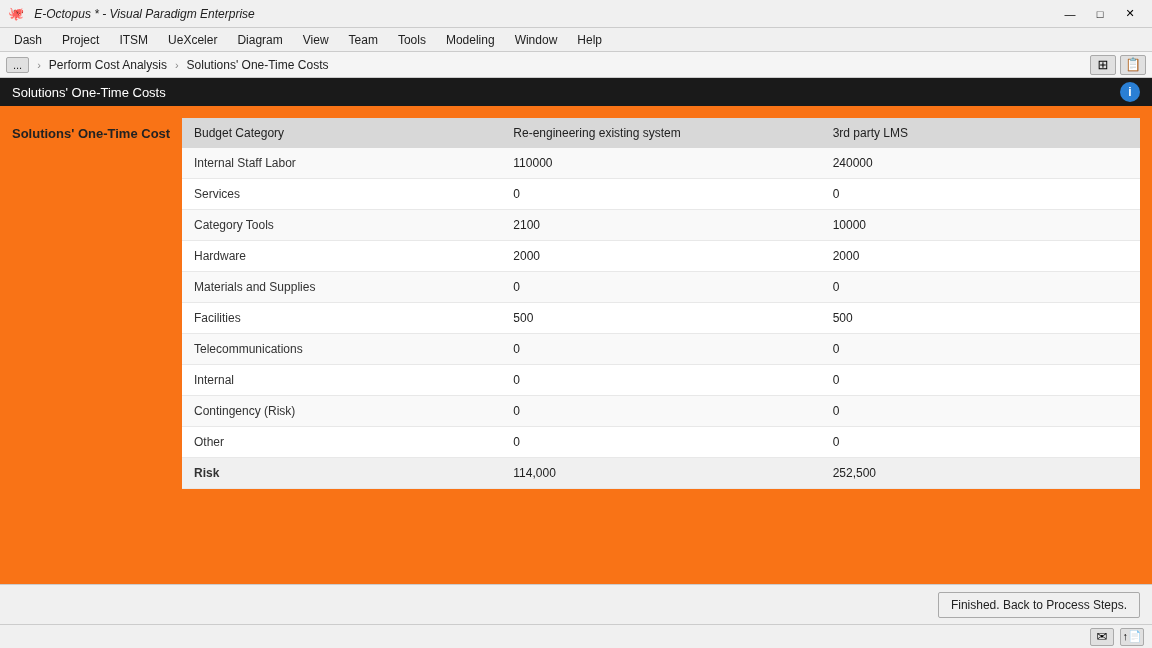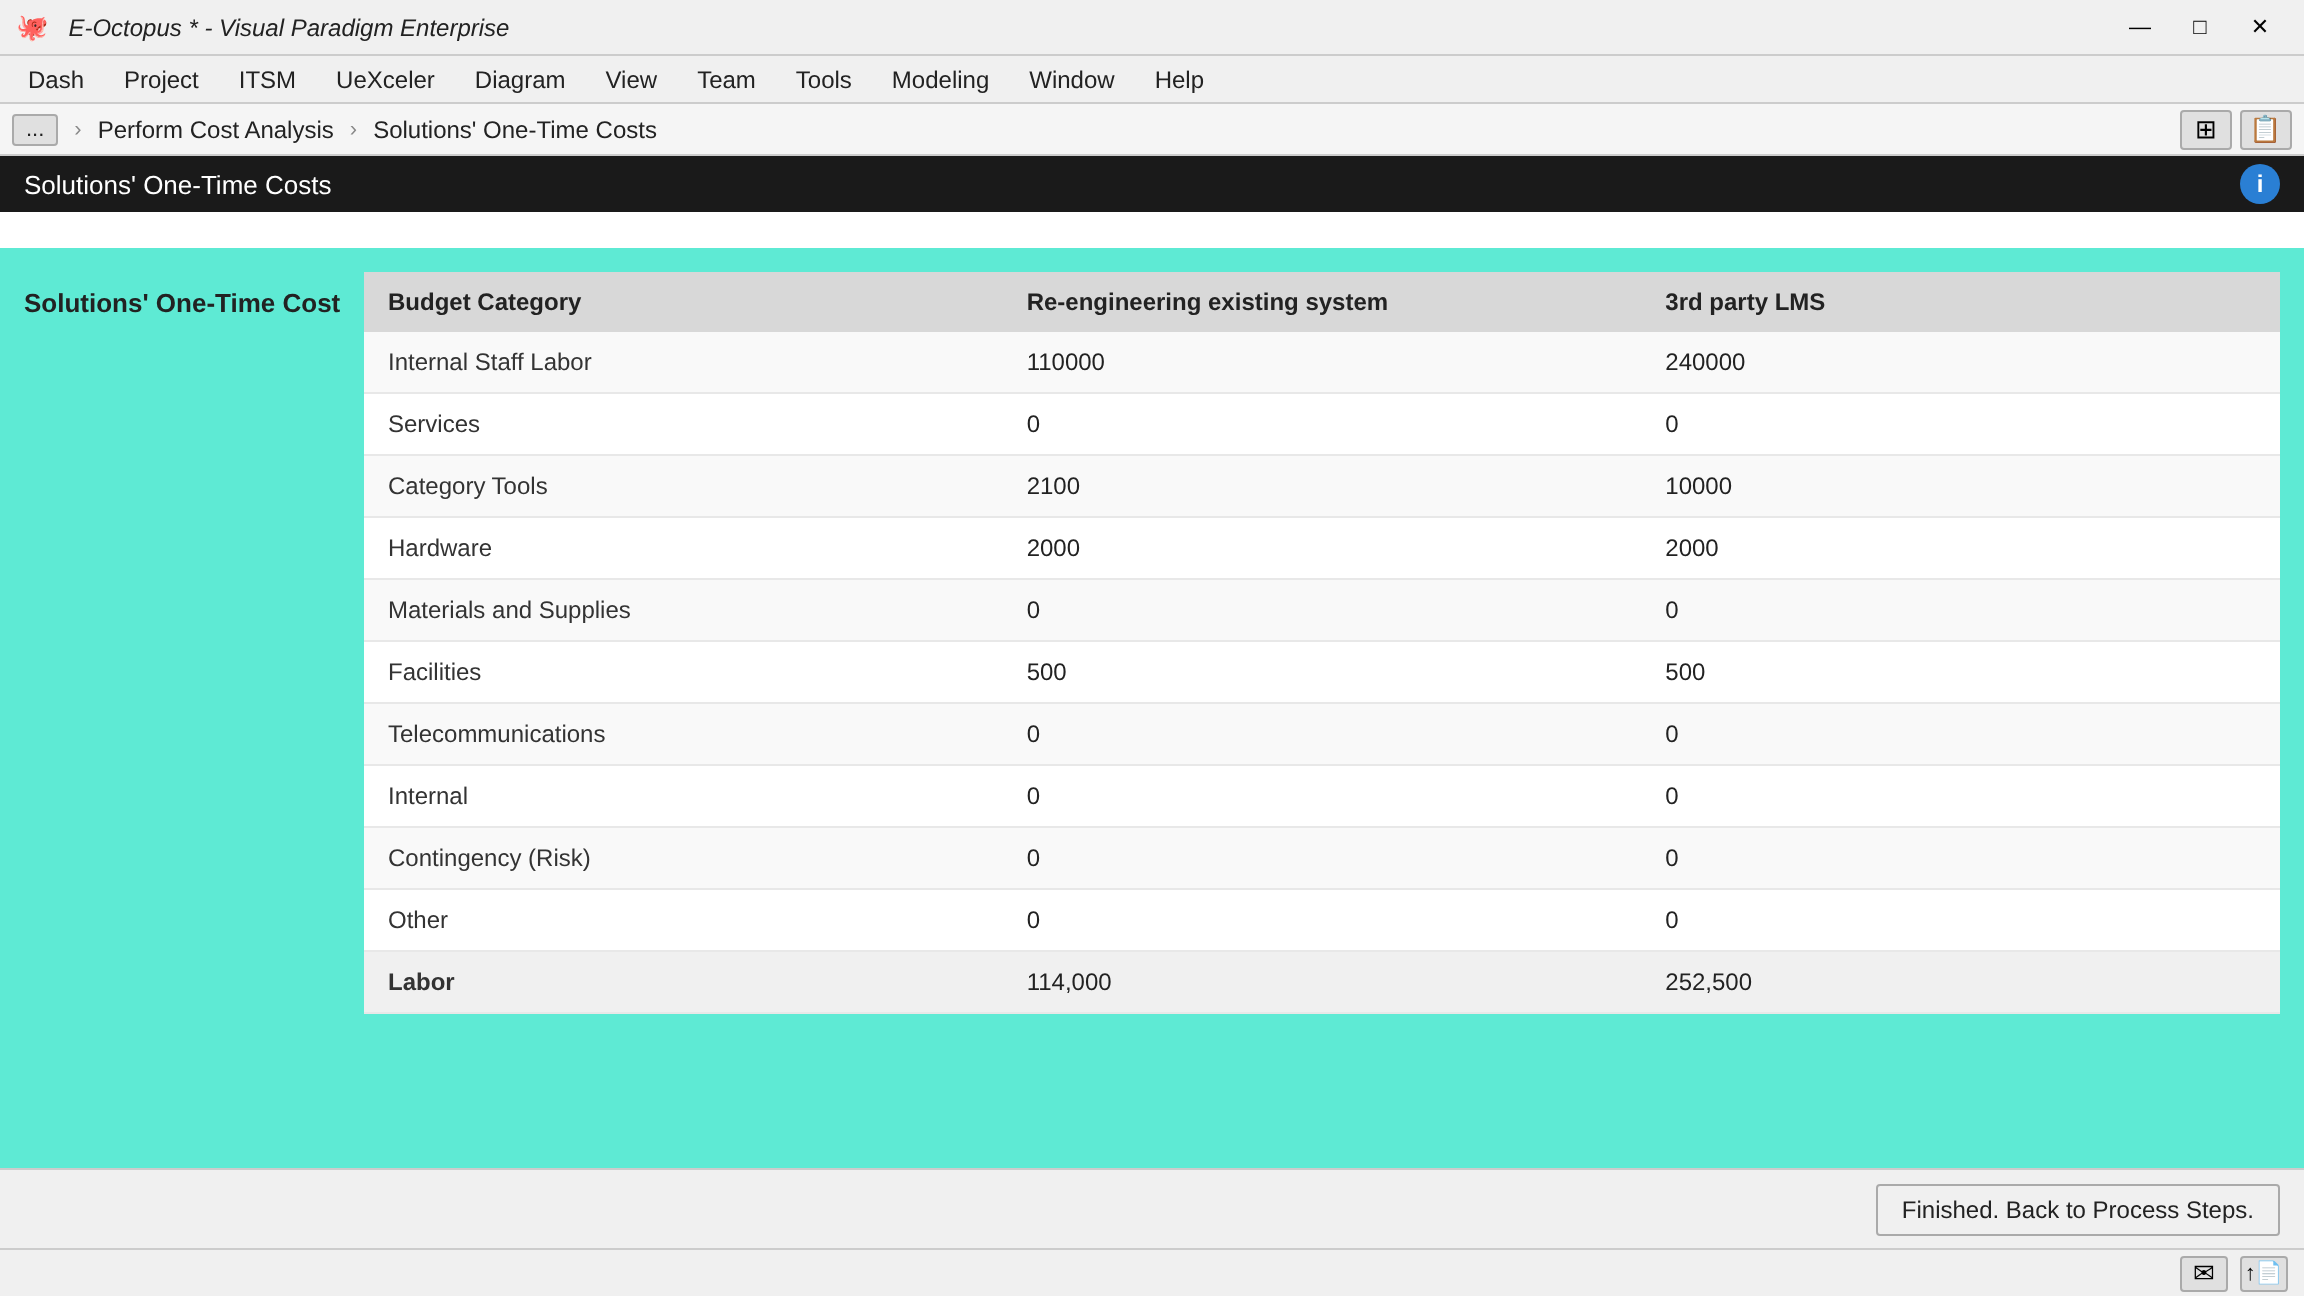--- a/index.html
+++ b/index.html
@@ -131,26 +131,25 @@
       display: flex;
       align-items: center;
       justify-content: center;
       font-size: 12px;
       font-weight: bold;
       cursor: pointer;
     }
 
     
     #main-content {
-      background: #5eead4;
+      background: #f97316;
       display: flex;
       padding: 12px;
       min-height: 0;
       flex: 1;
-      margin-top: 18px;
     }
 
     .section-label {
       font-size: 13px;
       font-weight: 600;
       color: #222;
       white-space: nowrap;
       padding-top: 8px;
       min-width: 170px;
       padding-right: 12px;
@@ -161,21 +160,21 @@
       width: 100%;
       border-collapse: collapse;
       font-size: 12px;
     }
     #cost-table thead tr {
       background: #d8d8d8;
     }
     #cost-table thead th {
       padding: 8px 12px;
       text-align: left;
-      font-weight: 700;
+      font-weight: 400;
       font-size: 12px;
       border: none;
     }
     #cost-table tbody tr {
       background: white;
       border-bottom: 1px solid #e8e8e8;
     }
     #cost-table tbody tr:nth-child(odd) {
       background: #f9f9f9;
     }
@@ -361,21 +360,21 @@
                 <td class="category-col">Contingency (Risk)</td>
                 <td>0</td>
                 <td>0</td>
               </tr>
               <tr>
                 <td class="category-col">Other</td>
                 <td>0</td>
                 <td>0</td>
               </tr>
               <tr class="total-row">
-                <td class="category-col total-label">Labor</td>
+                <td class="category-col total-label">Risk</td>
                 <td>114,000</td>
                 <td>252,500</td>
               </tr>
             </tbody>
         </table>
       </div>
     </div>
 
     <div id="bottom-bar">
       <button class="finished-btn">Finished. Back to Process Steps.</button>

